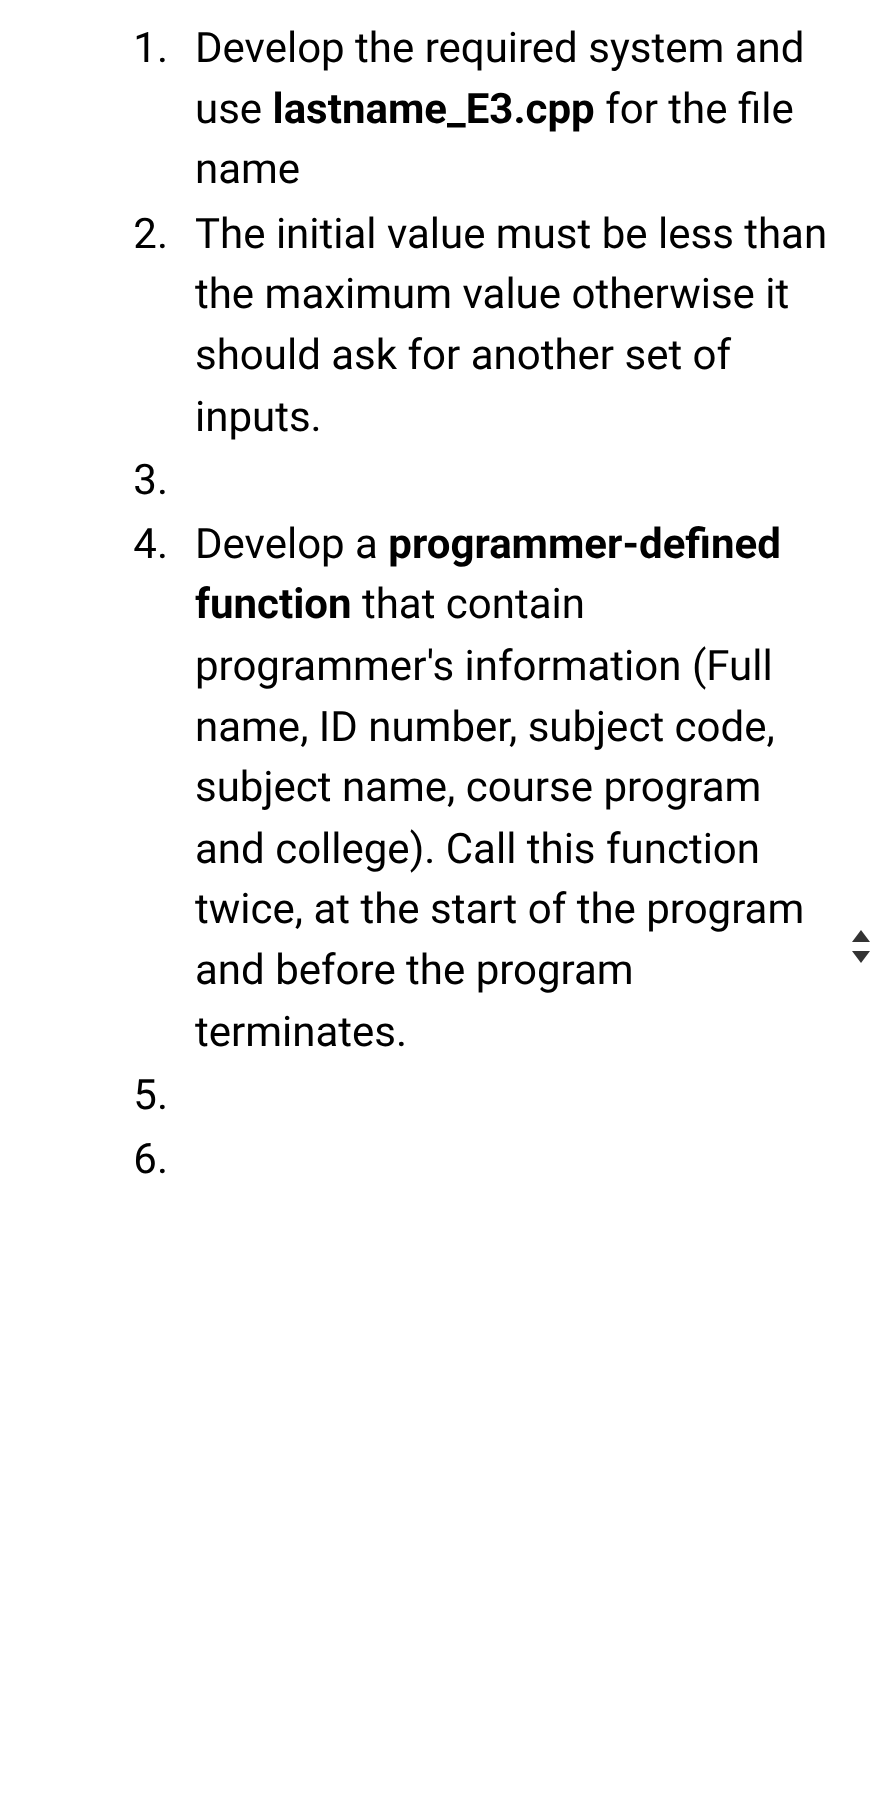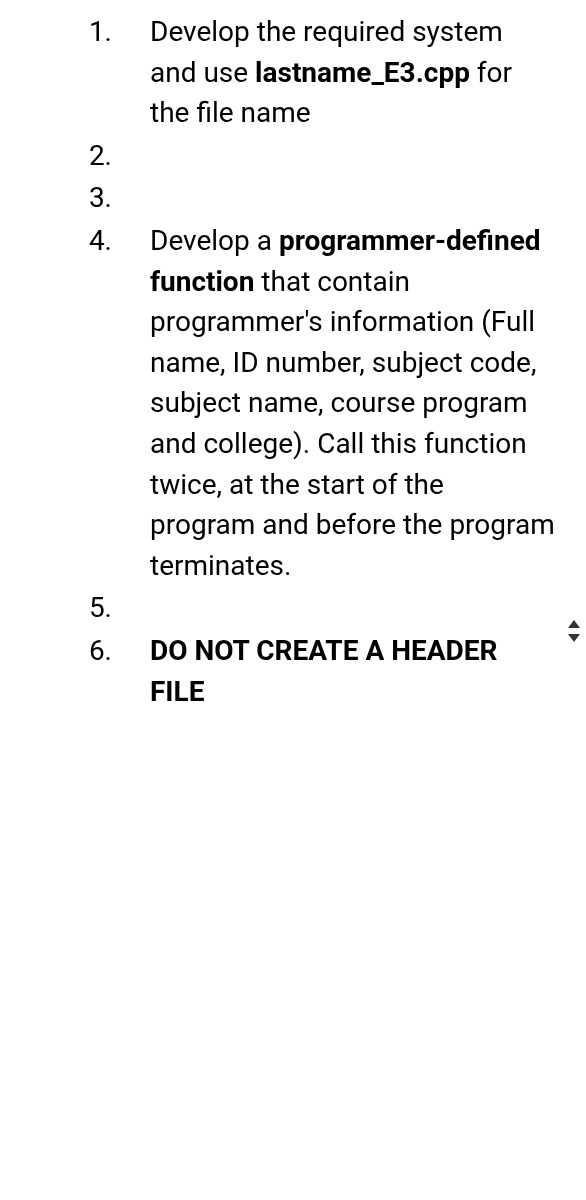--- a/index.html
+++ b/index.html
@@ -29,21 +29,20 @@
     }
     .num {
       flex: 0 0 auto;
       width: 130px;
       text-align: right;
       padding-right: 18px;
     }
     .content {
       flex: 1 1 auto;
       padding-right: 10px;
-      margin-left: 20px;
     }
     .bold {
       font-weight: 700;
     }
     .scroll-arrows {
       position: absolute;
       right: 6px;
       top: 620px;
       display: flex;
       flex-direction: column;
@@ -67,33 +66,33 @@
 </head>
 <body>
 
 <ol id="list-root">
     <li>
       <div class="num">1.</div>
       <div class="content"><span>Develop the required system and use </span><span class="bold">lastname_E3.cpp</span><span> for the file name</span></div>
     </li>
     <li>
       <div class="num">2.</div>
+      <div class="content"><span>The initial value must be less than the maximum value otherwise it should ask for another set of inputs.</span></div>
     </li>
     <li>
       <div class="num">3.</div>
     </li>
     <li>
       <div class="num">4.</div>
       <div class="content"><span>Develop a </span><span class="bold">programmer-defined function</span><span> that contain programmer's information (Full name, ID number, subject code, subject name, course program and college). Call this function twice, at the start of the program and before the program terminates.</span></div>
     </li>
     <li>
       <div class="num">5.</div>
     </li>
     <li>
       <div class="num">6.</div>
-      <div class="content"><span class="bold">DO NOT CREATE A HEADER FILE</span></div>
     </li>
   </ol>
 
 <div class="scroll-arrows">
   <div class="arrow arrow-up"></div>
   <div class="arrow arrow-down"></div>
 </div>
 
 </body></html>

